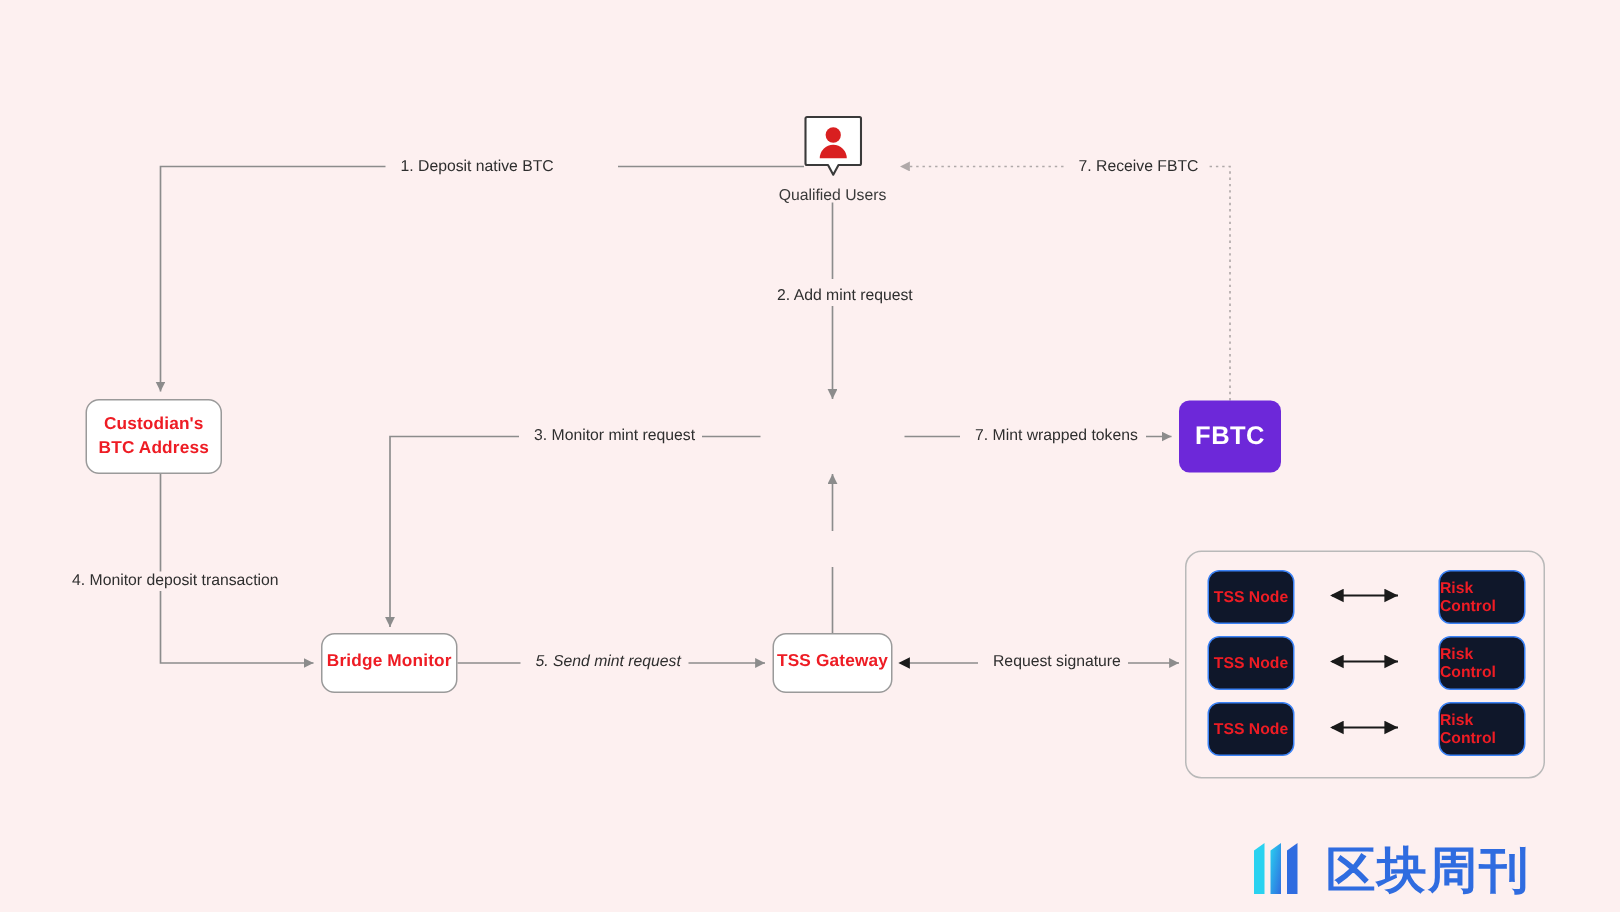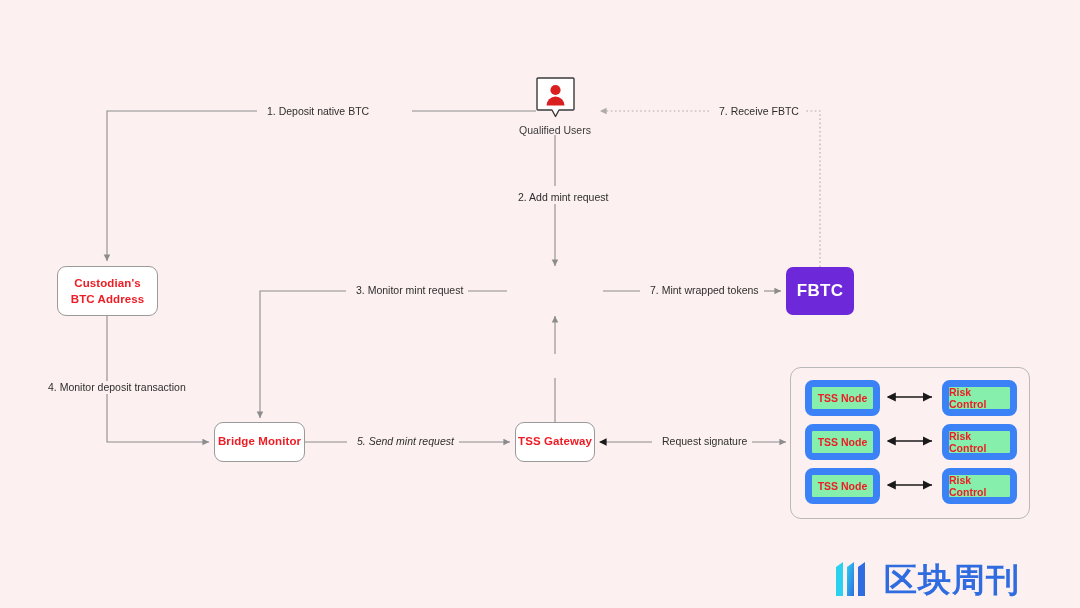--- a/index.html
+++ b/index.html
@@ -37,21 +37,21 @@
     justify-content: center;
     text-align: center;
     color: #ee1c24;
     font-weight: bold;
     font-size: 11.5px;
     line-height: 1.35;
     letter-spacing: .1px;
   }
   .node.tall { line-height: 1.4; }
 
-  #custodian-box { left: 57px;  top: 266px; width: 101px; height: 50px; padding: 0 6px; }
+  #custodian-box { left: 57px;  top: 266px; width: 91px; height: 50px; padding: 0 6px; }
   #bridge-contract-box { left: 507px; top: 271px; width: 96px; height: 40px; }
   #bridge-monitor-box { left: 214px; top: 422px; width: 91px; height: 40px; }
   #tss-gateway-box { left: 515px; top: 422px; width: 80px; height: 40px; }
 
   #fbtc-box {
     position: absolute;
     left: 786px; top: 267px;
     width: 68px; height: 48px;
     background: #6d28d9;
     border: none;
@@ -90,23 +90,23 @@
   .cluster-row {
     position: absolute;
     left: 0; width: 240px; height: 36px;
     display: flex;
     align-items: center;
   }
   .cluster-row:nth-child(1) { top: 12px; }
   .cluster-row:nth-child(2) { top: 56px; }
   .cluster-row:nth-child(3) { top: 100px; }
   .mini-node {
-    width: 75px; height: 36px;
-    background: #86efac;
-    border: 7px solid #3b82f6;
+    width: 58px; height: 36px;
+    background: #0f172a;
+    border: 1px solid #3b82f6;
     border-radius: 8px;
     display: flex; align-items: center; justify-content: center;
     color: #ee1c24;
     font-weight: bold;
     font-size: 10.5px;
   }
   .mini-node.left { margin-left: 14px; }
   .mini-node.right { margin-left: auto; margin-right: 14px; }
   .dbl-arrow {
     flex: 0 0 auto;

